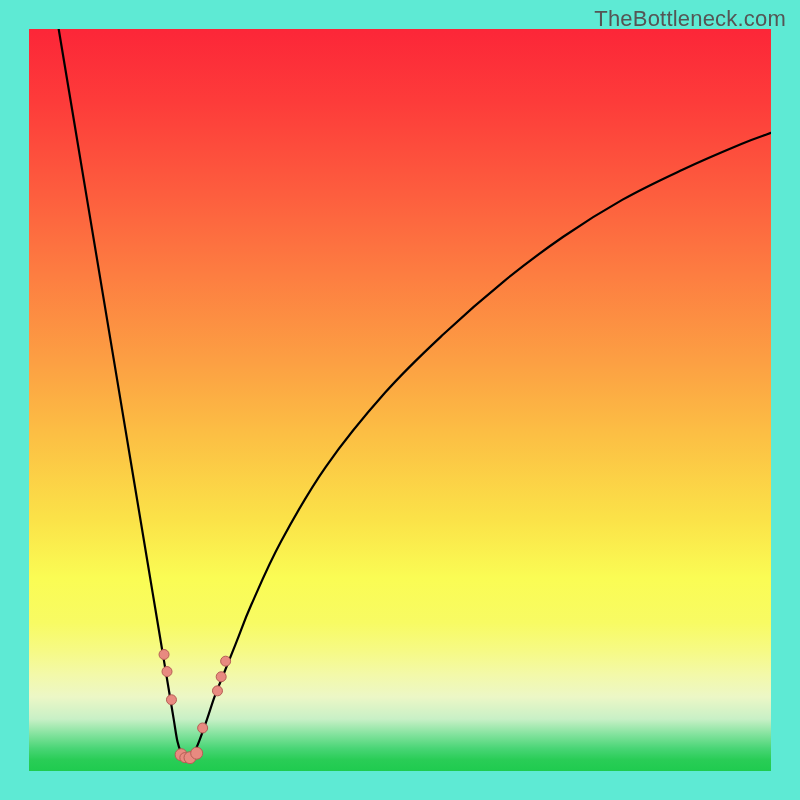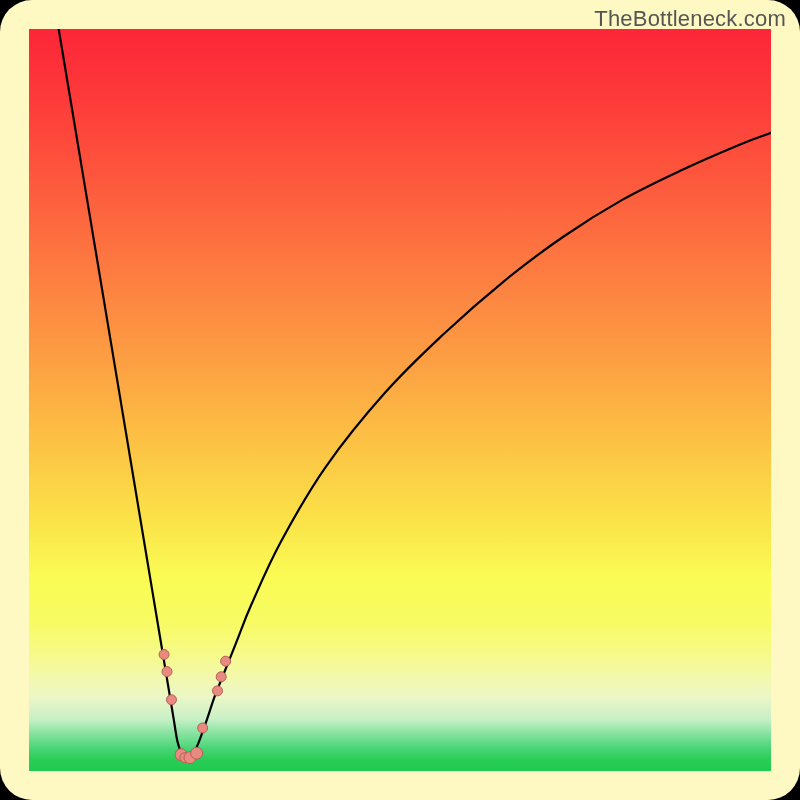--- a/index.html
+++ b/index.html
@@ -1,22 +1,21 @@
 <!DOCTYPE html>
 <html><head>
 <meta charset="utf-8">
 <style>
   * { margin: 0; padding: 0; box-sizing: border-box; }
   html, body { width: 800px; height: 800px; overflow: hidden; background: #000; }
   .frame {
     width: 800px;
     height: 800px;
-    background: #fef9c3;
+    background: #5eead4;
     position: relative;
-    border-radius: 32px;
   }
   .watermark {
     position: absolute;
     top: 6px;
     right: 14px;
     font-family: Arial, Helvetica, sans-serif;
     font-size: 22px;
     color: #555;
     font-weight: 500;
     letter-spacing: 0.2px;

